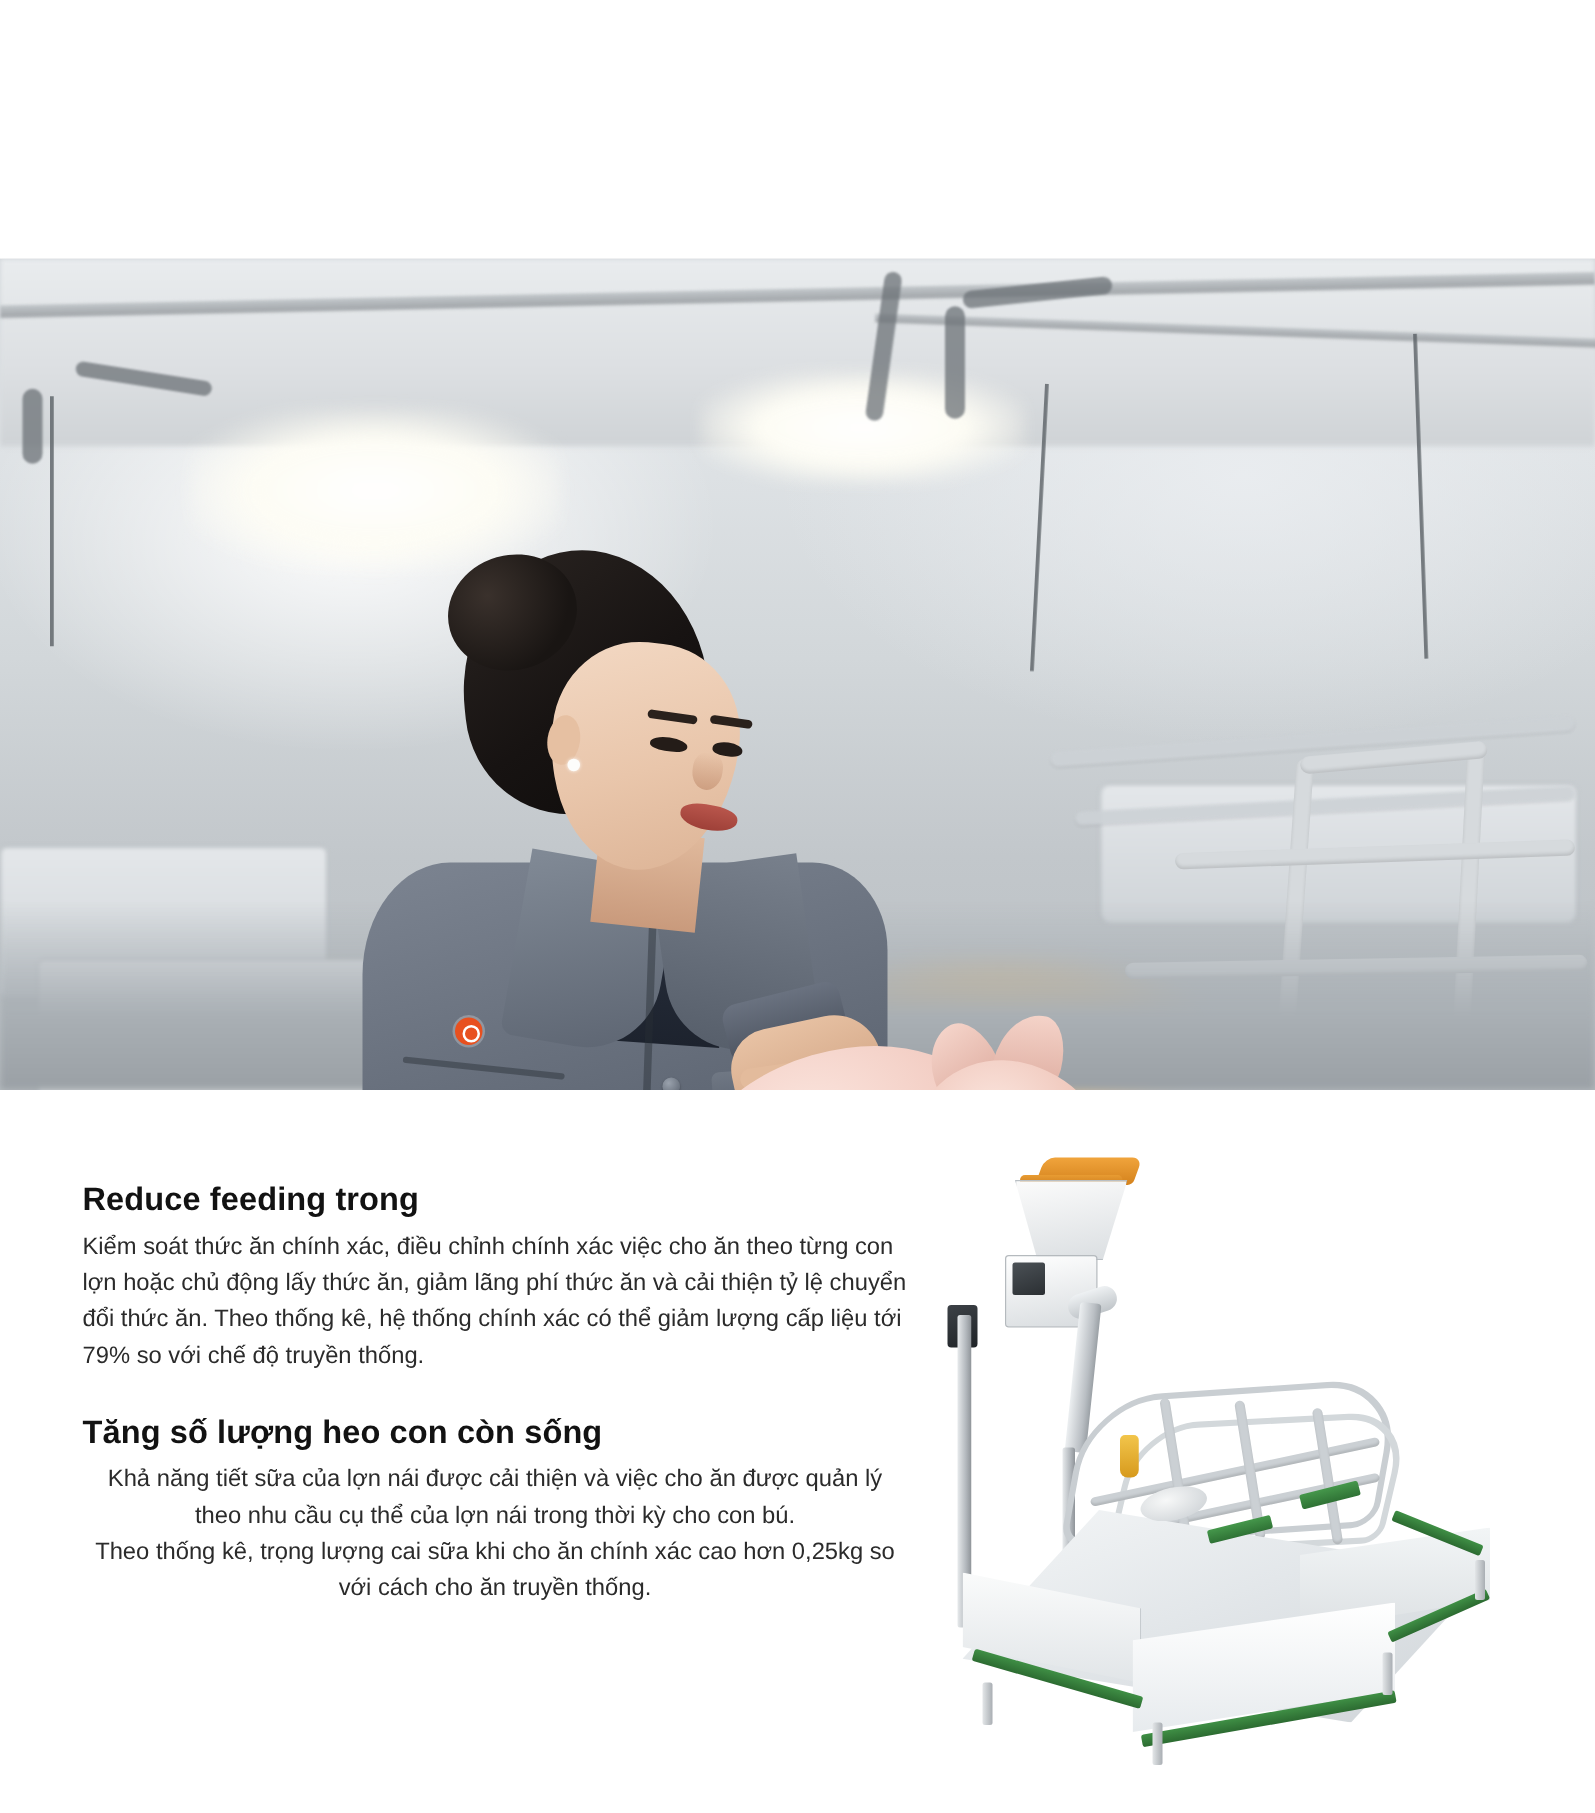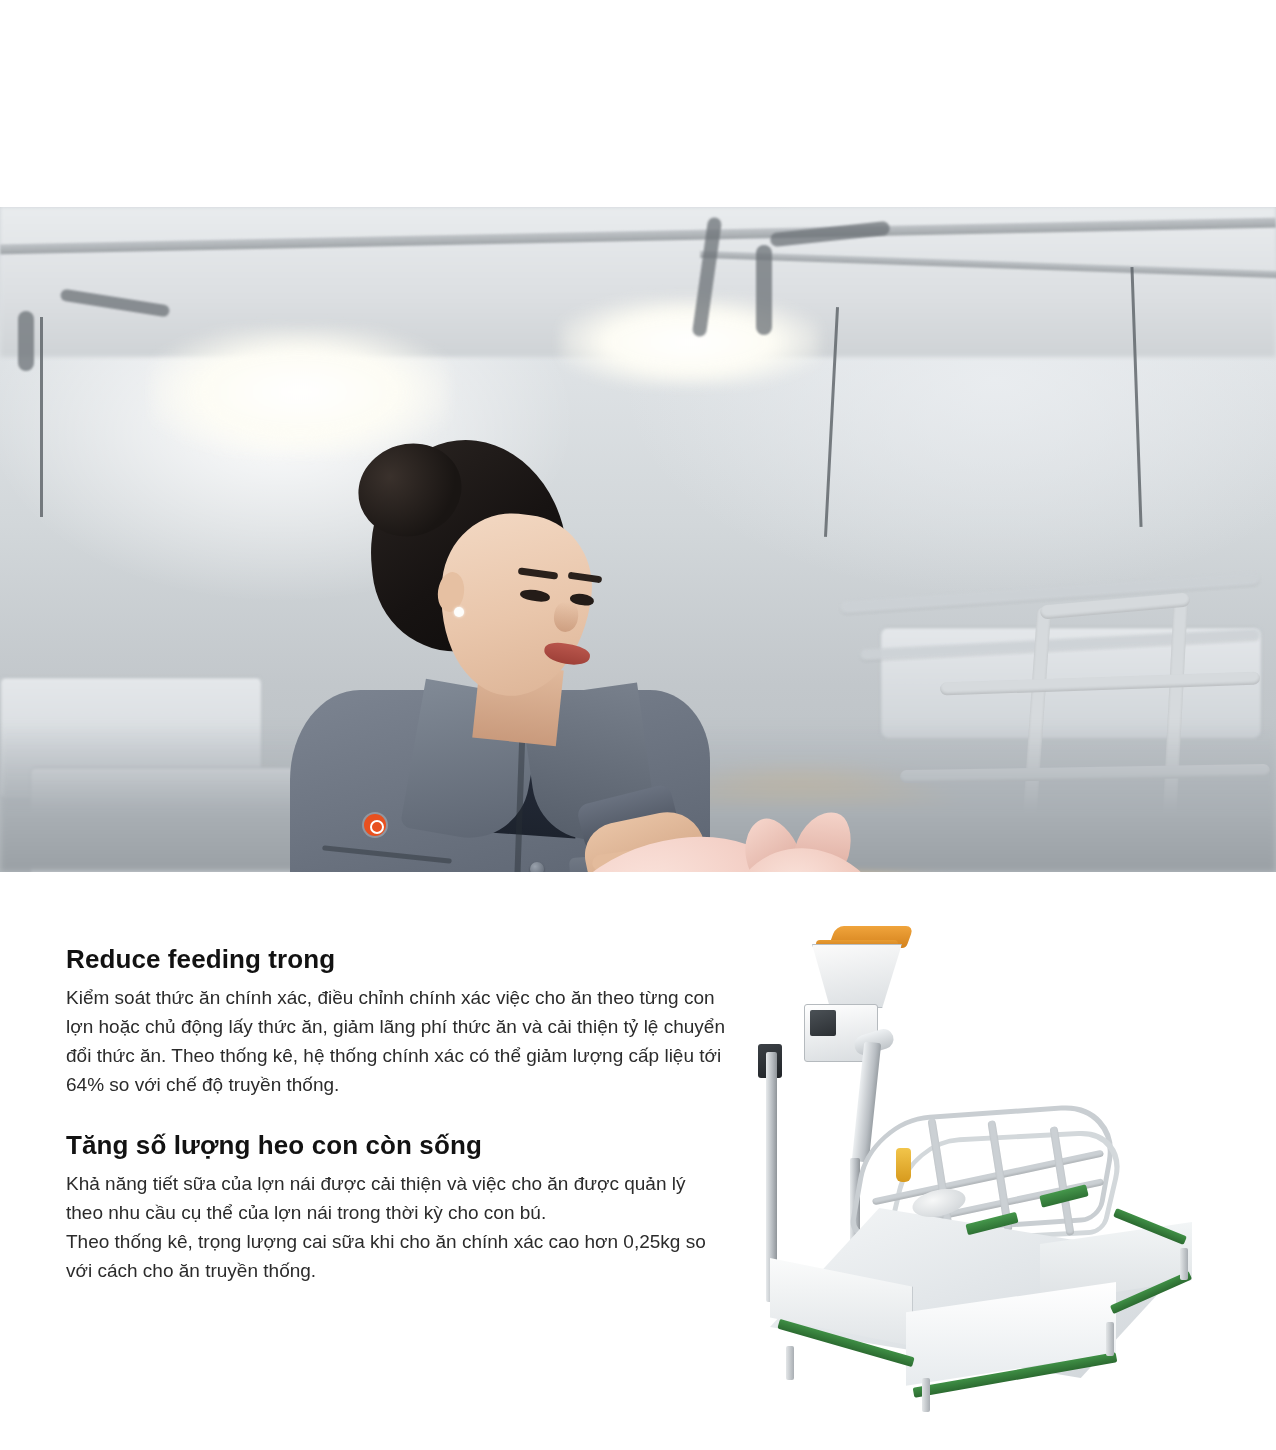--- a/index.html
+++ b/index.html
@@ -258,21 +258,21 @@
     margin: 0 0 9px 0;
     line-height: 1.2;
   }
   .sec-body {
     font-size: 19px;
     line-height: 1.52;
     color: #2b2b2b;
     margin: 0 0 30px 0;
     white-space: pre-line;
   }
-  .sec-body.last { margin-bottom: 0; }
+  .sec-body.last { margin-bottom: 0; text-align: center; }
   .block-gap { margin-top: 4px; }
 
   
   .product {
     position: absolute;
     left: 740px;
     top: 50px;
     width: 500px;
     height: 500px;
   }
@@ -476,21 +476,21 @@
     <div class="pig-head"></div>
 
   </div>
 </div>
 
 <div class="content">
 
   <div class="text-col">
 
     <h2 class="sec-title">Reduce feeding trong</h2>
-    <p class="sec-body">Kiểm soát thức ăn chính xác, điều chỉnh chính xác việc cho ăn theo từng con lợn hoặc chủ động lấy thức ăn, giảm lãng phí thức ăn và cải thiện tỷ lệ chuyển đổi thức ăn. Theo thống kê, hệ thống chính xác có thể giảm lượng cấp liệu tới 64% so với chế độ truyền thống.</p>
+    <p class="sec-body">Kiểm soát thức ăn chính xác, điều chỉnh chính xác việc cho ăn theo từng con lợn hoặc chủ động lấy thức ăn, giảm lãng phí thức ăn và cải thiện tỷ lệ chuyển đổi thức ăn. Theo thống kê, hệ thống chính xác có thể giảm lượng cấp liệu tới 79% so với chế độ truyền thống.</p>
 
     <h2 class="sec-title block-gap">Tăng số lượng heo con còn sống</h2>
 
     <p class="sec-body last">Khả năng tiết sữa của lợn nái được cải thiện và việc cho ăn được quản lý theo nhu cầu cụ thể của lợn nái trong thời kỳ cho con bú.
 Theo thống kê, trọng lượng cai sữa khi cho ăn chính xác cao hơn 0,25kg so với cách cho ăn truyền thống.</p>
 
   </div>
 
   <div class="product">
     <div class="pr hopper-top"></div>

